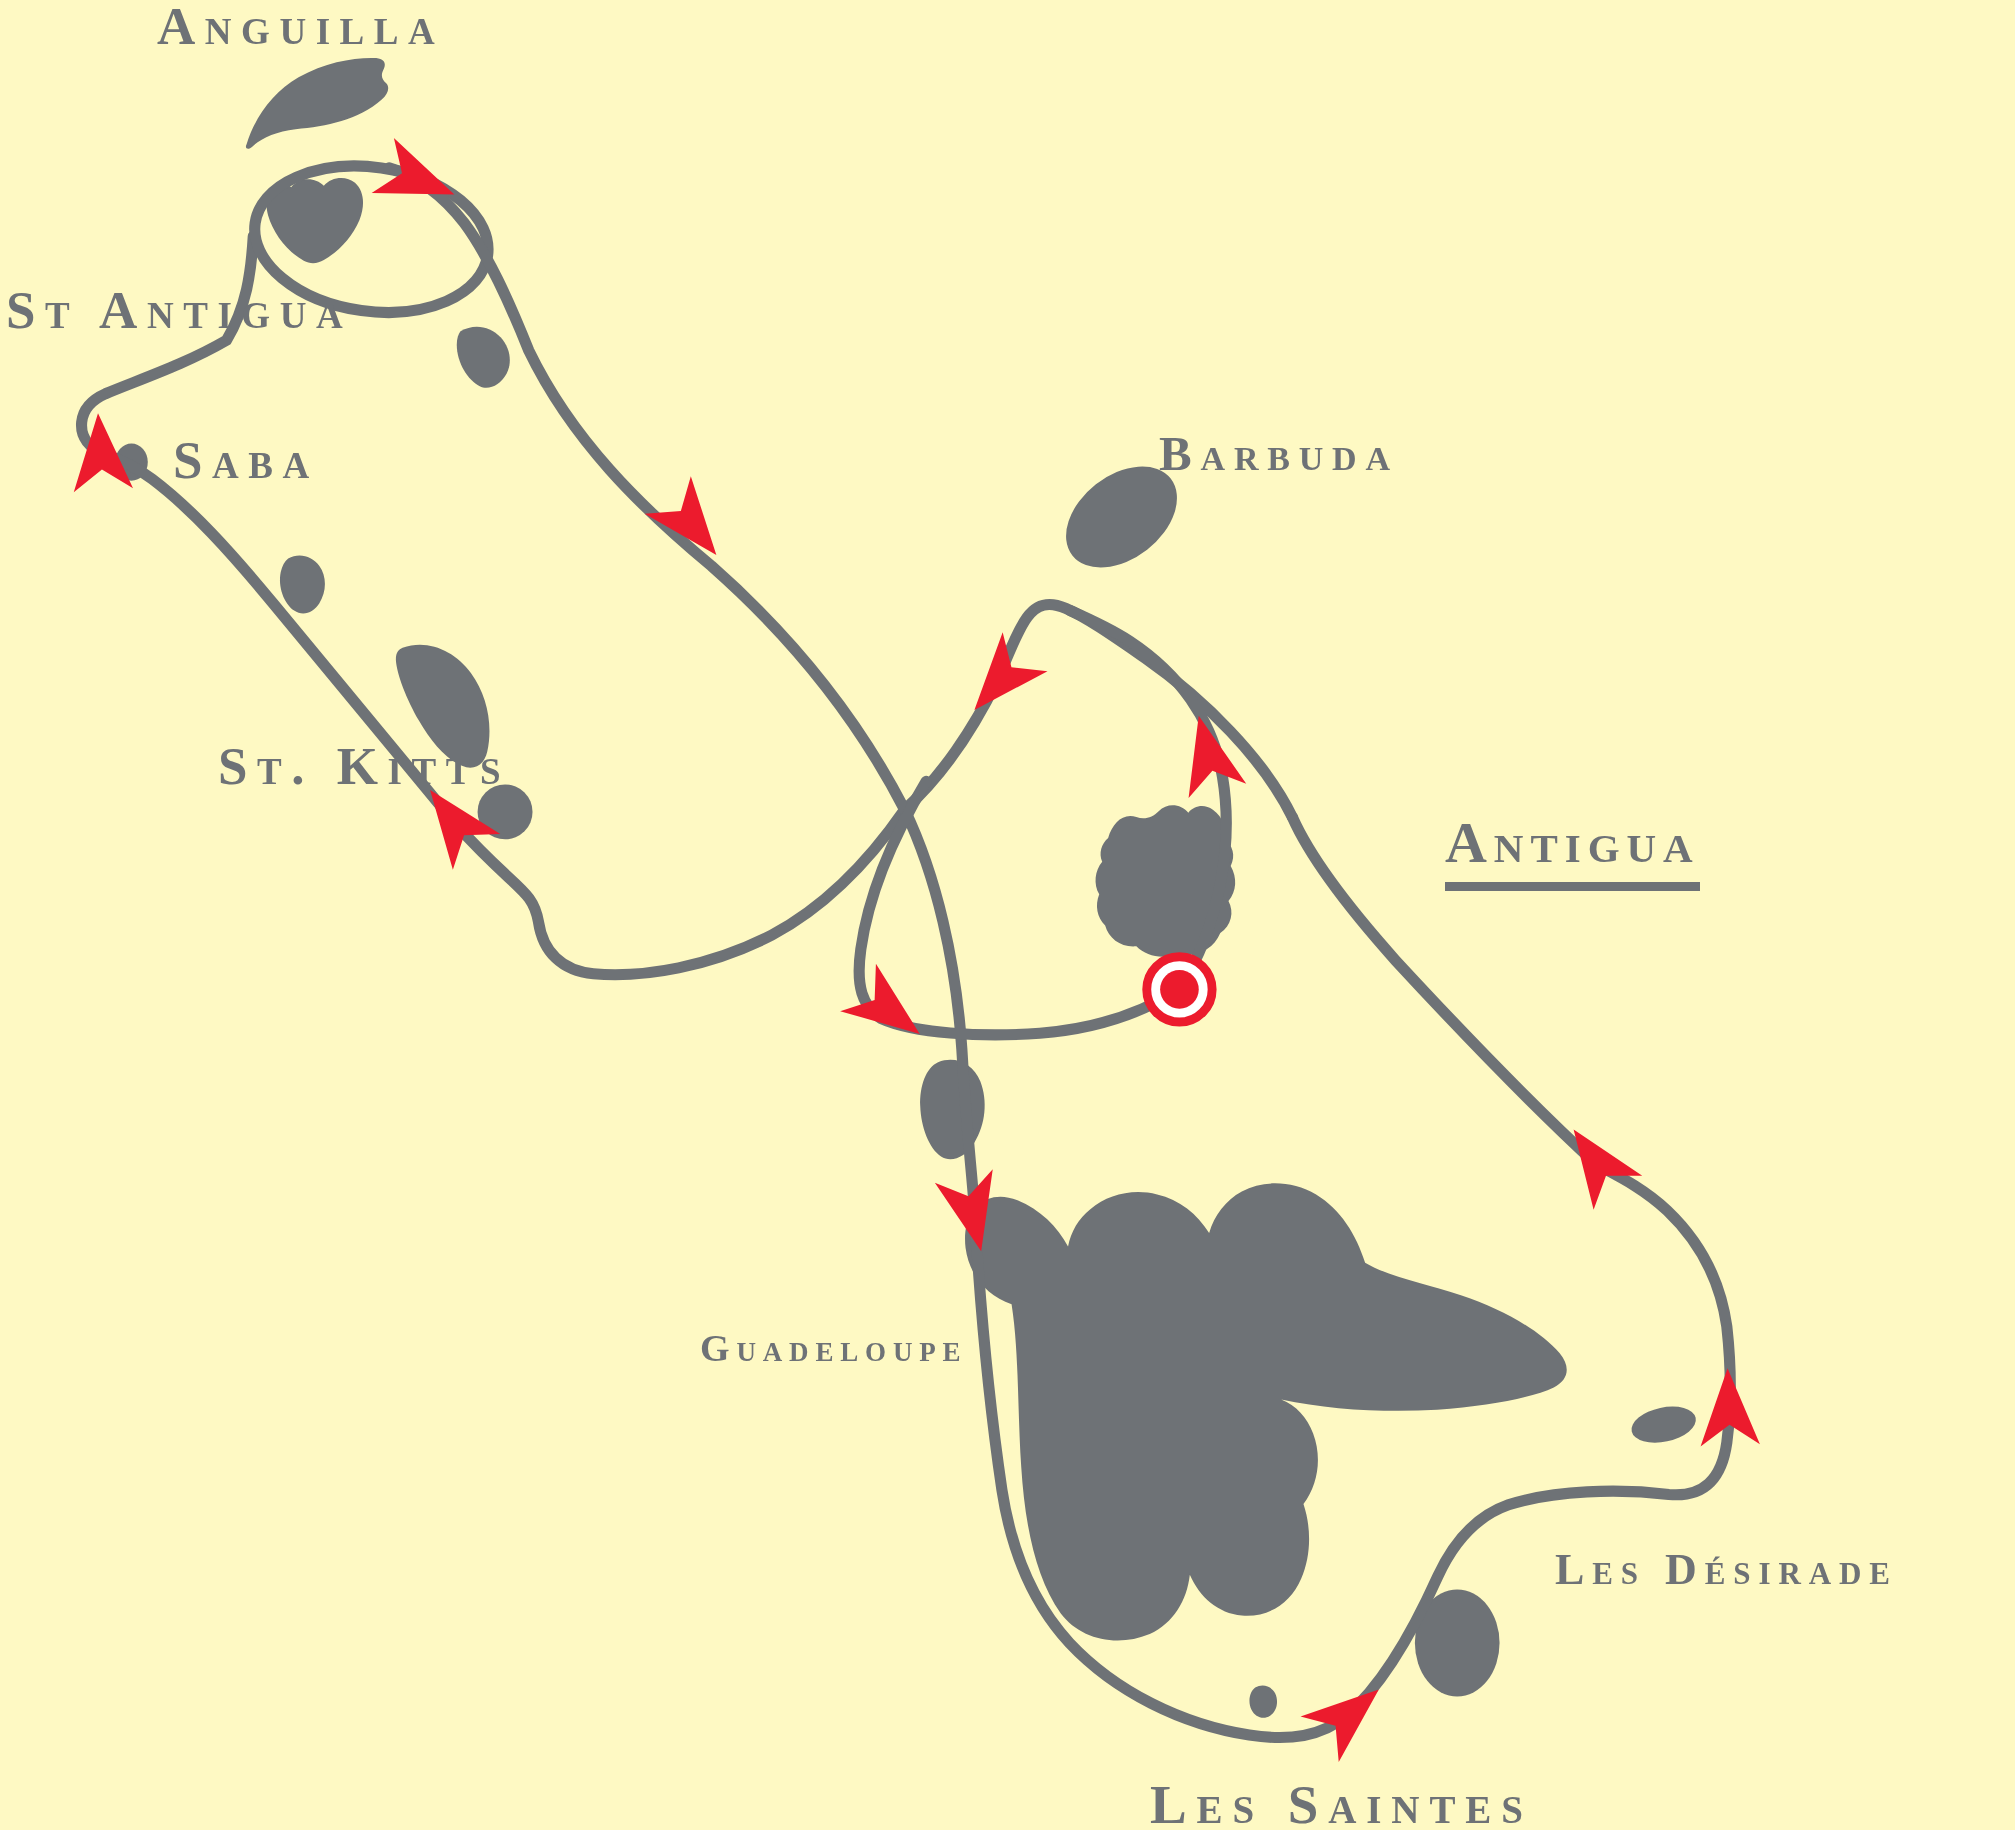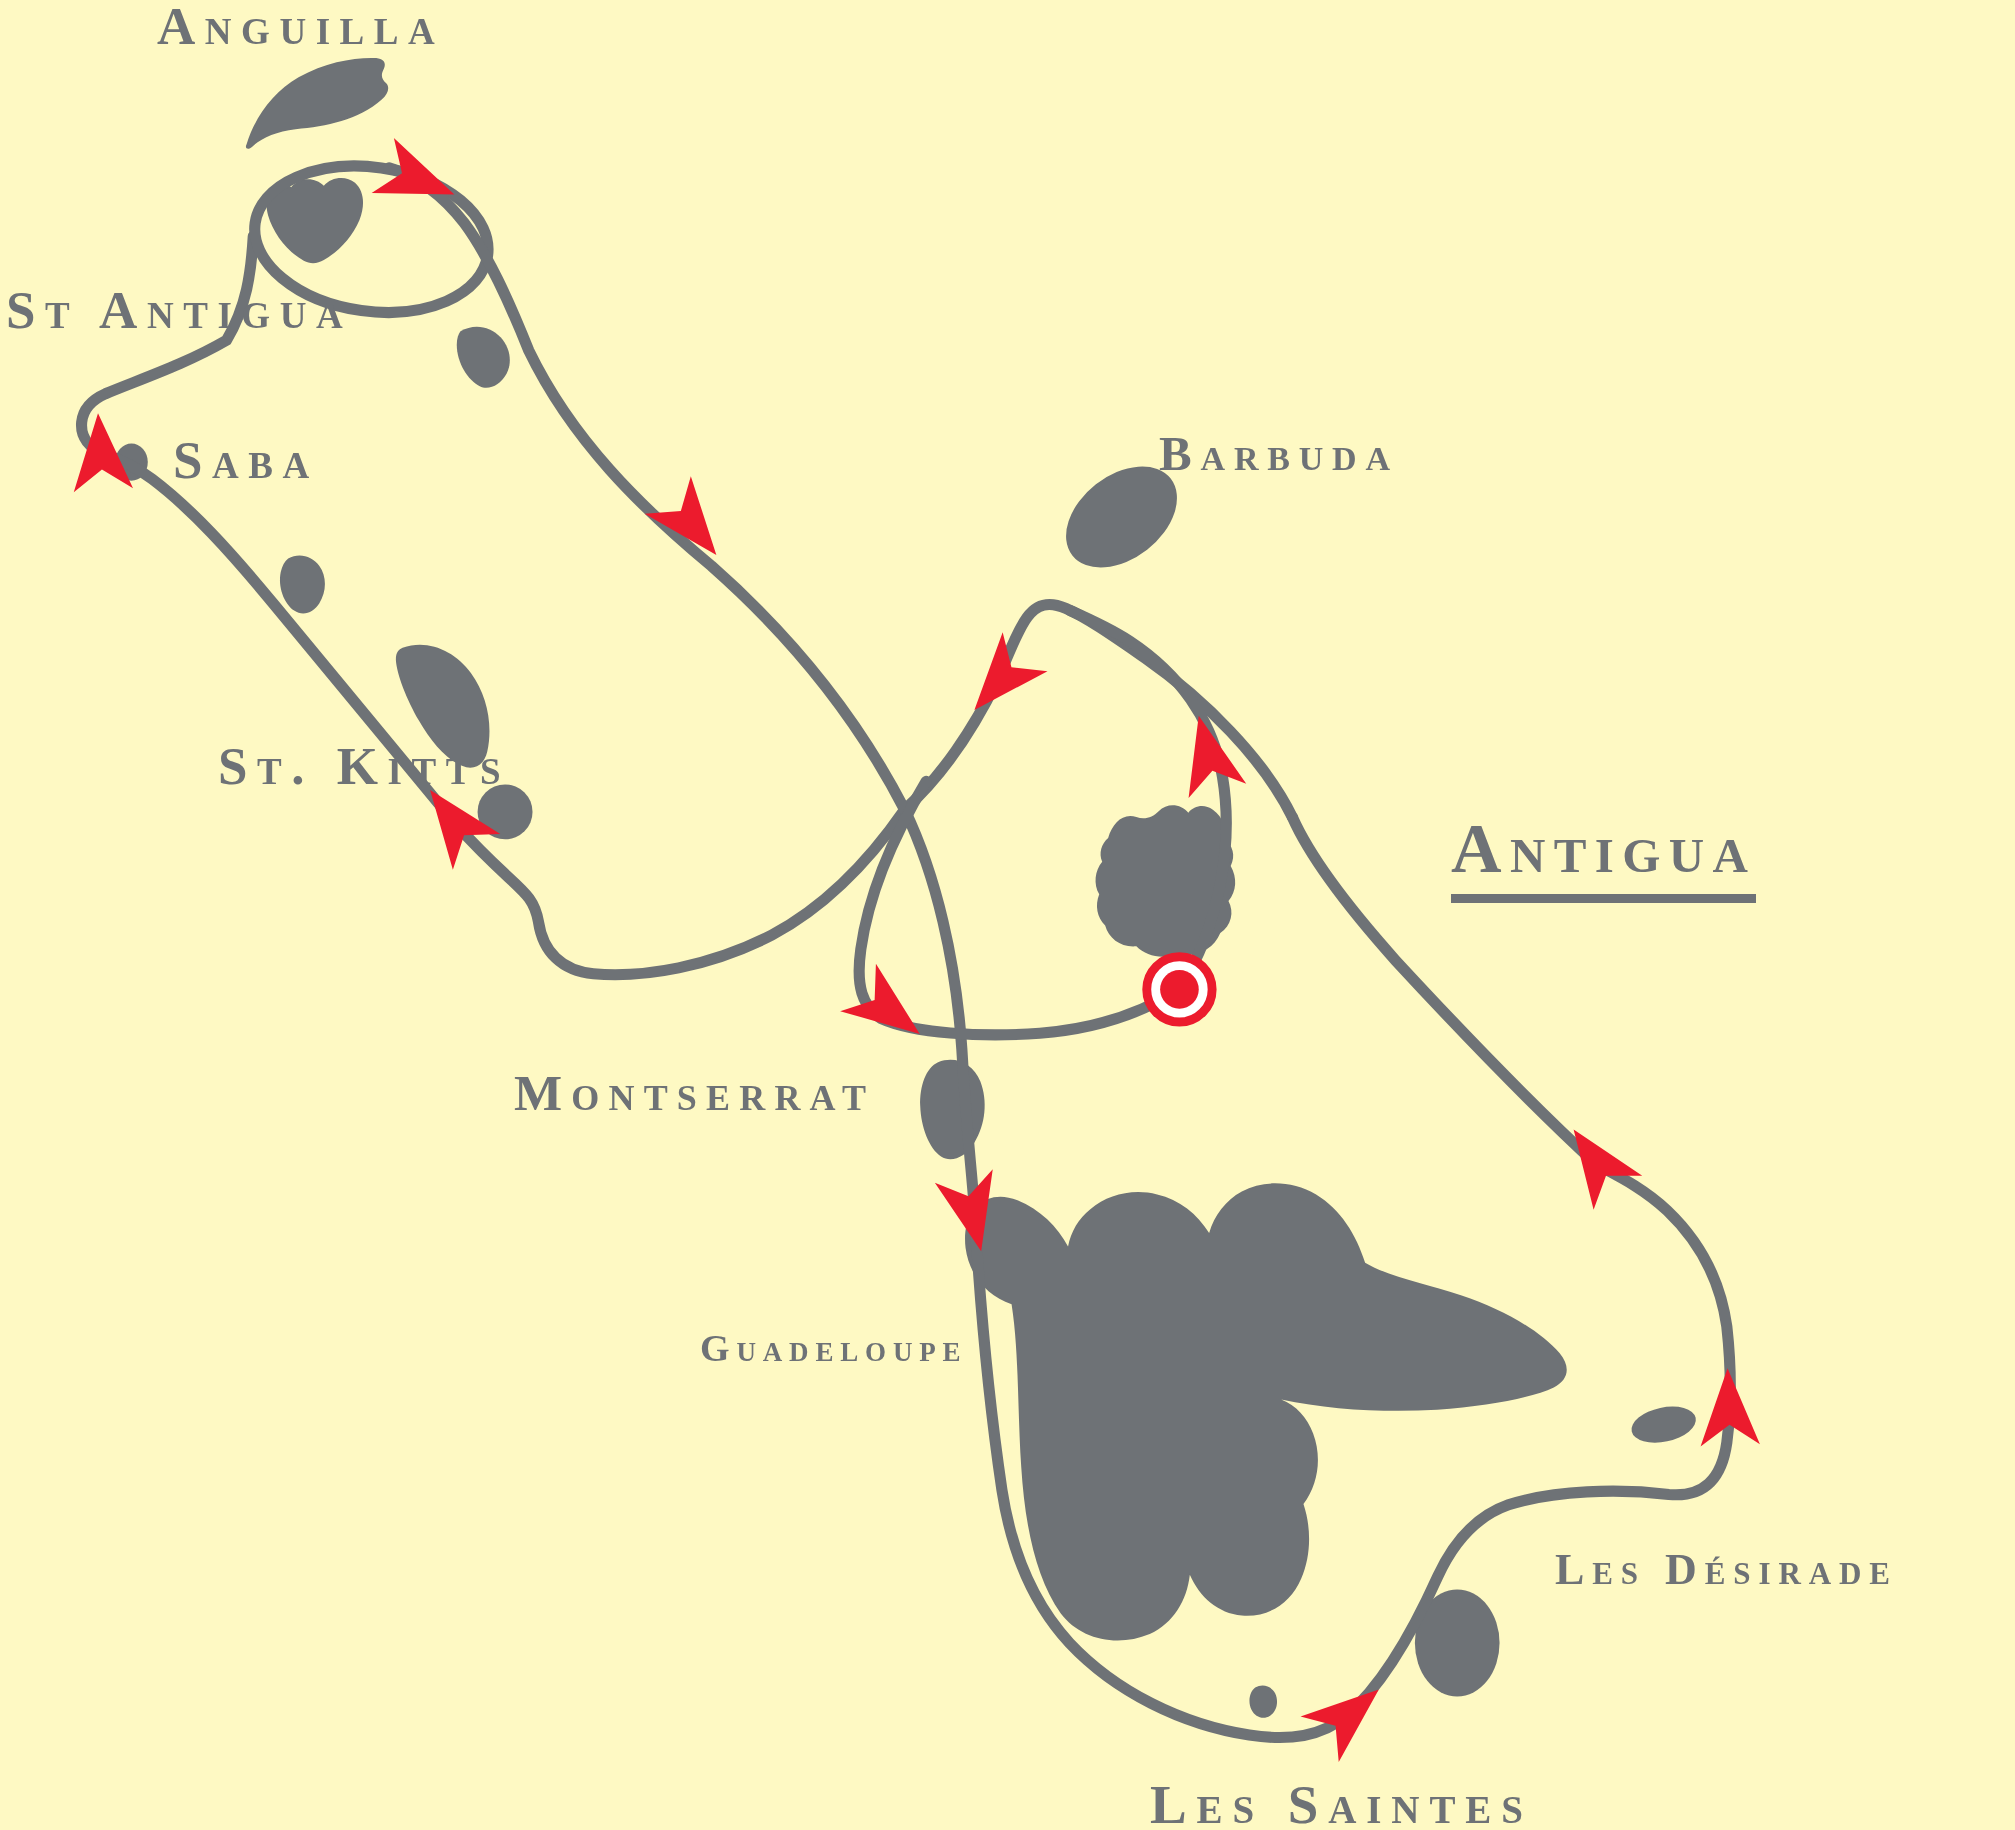--- a/index.html
+++ b/index.html
@@ -140,20 +140,19 @@
       <circle cx="1588" cy="1332" r="44" fill="none" stroke="#ec1b2d" stroke-width="12"></circle>
       <circle cx="1588" cy="1332" r="26" fill="#ec1b2d"></circle>
     </g>
   </svg>
 
   <div class="lbl" style="left:157px;  top:0px;    font-size:53px;">Anguilla</div>
   <div class="lbl" style="left:6px;    top:284px;  font-size:53px;">St Antigua</div>
   <div class="lbl" style="left:173px;  top:434px;  font-size:53px;">Saba</div>
   <div class="lbl" style="left:218px;  top:740px;  font-size:53px;">St. Kitts</div>
   <div class="lbl" style="left:1159px; top:429px;  font-size:49px;">Barbuda</div>
-  <div class="lbl lbl-antigua" style="left:1445px; top:814px; font-size:70px;margin-left:6px;">Antigua</div>
-  <div class="lbl" style="left:514px;  top:1068px; font-size:51px;">Montserrat</div>
+  <div class="lbl lbl-antigua" style="left:1445px; top:814px; font-size:58px;">Antigua</div>
   <div class="lbl" style="left:700px;  top:1329px; font-size:38px;">Guadeloupe</div>
   <div class="lbl" style="left:1150px; top:1777px; font-size:55px;">Les Saintes</div>
   <div class="lbl" style="left:1555px; top:1548px; font-size:44px;">Les Désirade</div>
 
 </div>
 
 
 </body></html>

